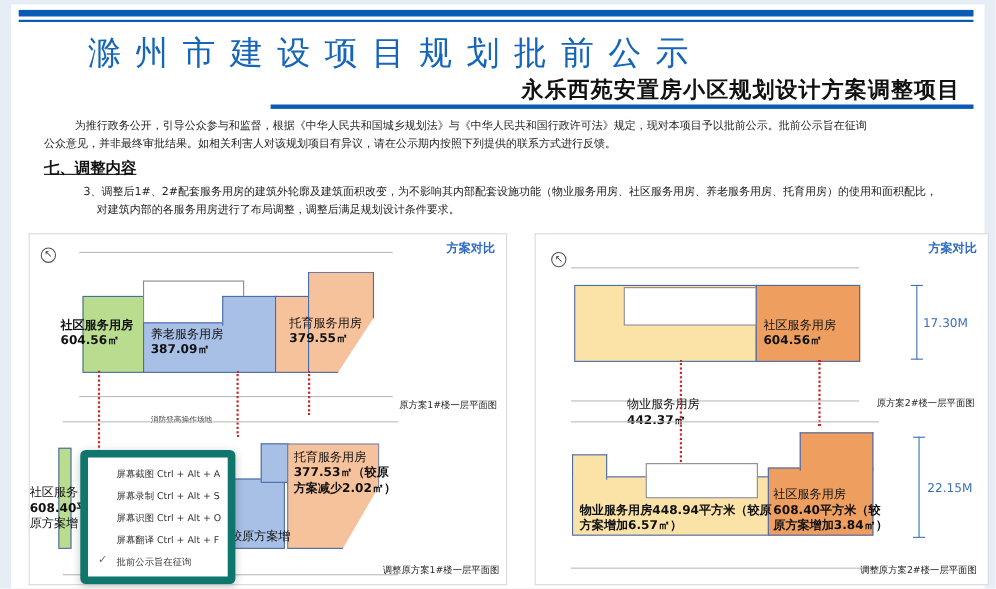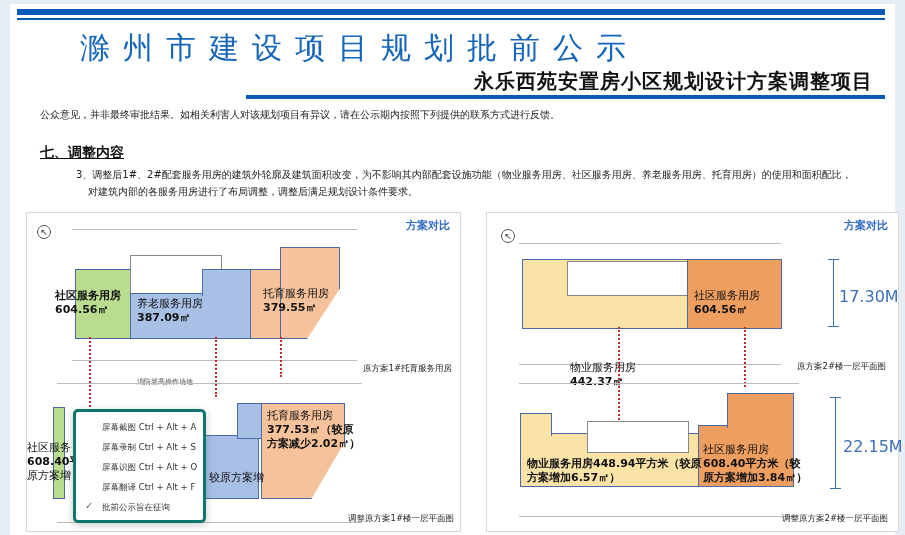--- a/index.html
+++ b/index.html
@@ -29,40 +29,41 @@
   .orange { background:#f6c29c; }
   .yellow { background:#fbe3a8; }
   .dorange { background:#ee9f60; }
   .core { position:absolute; background:#fff; border:1px solid #888; }
   .zl { position:absolute; font-size:11px; color:#111; line-height:14px; white-space:nowrap; font-weight:normal; }
   .zl b { font-weight:bold; }
   .dash { position:absolute; width:0; border-left:2px dotted #c62828; }
   .dim { position:absolute; width:0; border-left:1.5px solid #3d6fb8; }
   .dim::before, .dim::after { content:""; position:absolute; left:-6px; width:11px; height:0; border-top:1.5px solid #3d6fb8; }
   .dim::before { top:0; } .dim::after { bottom:0; }
-  .dimlabel { position:absolute; color:#3d6fb8; font-size:16px; }
+  .dimlabel { position:absolute; color:#3d6fb8; font-size:11px; }
   .small-label { position:absolute; font-size:7px; color:#444; white-space:nowrap; }
 
-  .ctxmenu { position:absolute; left:73px; top:409px; width:127px; height:108px; background:#ffffff; border-radius:5px; box-shadow:0 2px 8px rgba(0,0,0,0.22); border:3px solid #0f766e; }
+  .ctxmenu { position:absolute; left:73px; top:409px; width:127px; height:108px; background:#ffffff; border-radius:5px; box-shadow:0 2px 8px rgba(0,0,0,0.22); border:7px solid #0f766e; }
   .ctx-item { position:absolute; left:0; width:127px; height:19px; font-size:8.5px; color:#333; }
   .ctx-item .lbl { position:absolute; left:26px; top:4px; white-space:nowrap; }
   .ctx-item .chk { position:absolute; left:9px; top:2px; font-size:10px; color:#666; }
   .north { position:absolute; width:12px; height:12px; border:1px solid #555; border-radius:50%; font-size:9px; text-align:center; line-height:12px; color:#333; }
 </style>
 </head>
 <body>
 
 <div class="page">
   <div class="bar-top"></div>
   <div class="bar-top2"></div>
   <div class="title">滁州市建设项目规划批前公示</div>
   <div class="subtitle">永乐西苑安置房小区规划设计方案调整项目</div>
   <div class="bar-sub"></div>
 
   <div class="para">
+    <span class="l1">为推行政务公开，引导公众参与和监督，根据《中华人民共和国城乡规划法》与《中华人民共和国行政许可法》规定，现对本项目予以批前公示。批前公示旨在征询</span>
     <span class="l2">公众意见，并非最终审批结果。如相关利害人对该规划项目有异议，请在公示期内按照下列提供的联系方式进行反馈。</span>
   </div>
 
   <div class="heading">七、调整内容</div>
   <div class="item">
     <span>3、调整后1#、2#配套服务用房的建筑外轮廓及建筑面积改变，为不影响其内部配套设施功能（物业服务用房、社区服务用房、养老服务用房、托育用房）的使用和面积配比，</span>
     <span class="l2">对建筑内部的各服务用房进行了布局调整，调整后满足规划设计条件要求。</span>
   </div>
 
   <div class="panel panel-left">
@@ -79,37 +80,37 @@
 
     <div class="zl" style="left:28px;top:76px;">
       <b>社区服务用房</b><br><b>604.56㎡</b>
     </div>
     <div class="zl" style="left:110px;top:84px;">
       <span>养老服务用房</span><br><b>387.09㎡</b>
     </div>
     <div class="zl" style="left:236px;top:74px;">
       <span>托育服务用房</span><br><b>379.55㎡</b>
     </div>
-    <div class="caption" style="right:8px;top:150px;">原方案1#托育服务用房</div>
+    <div class="caption" style="right:8px;top:150px;">原方案1#楼一层平面图</div>
 
     <div class="dash" style="left:62px;top:124px;height:82px;"></div>
     <div class="dash" style="left:188px;top:124px;height:60px;"></div>
     <div class="dash" style="left:253px;top:124px;height:40px;"></div>
 
     <div class="small-label" style="left:110px;top:164px;">消防登高操作场地</div>
     <div class="grid" style="left:30px;top:170px;width:305px;height:138px;"></div>
     <div class="zone green" style="left:26px;top:194px;width:10px;height:90px;"></div>
     <div class="zone blue" style="left:176px;top:222px;width:54px;height:62px;"></div>
     <div class="zone blue" style="left:210px;top:190px;width:24px;height:34px;"></div>
     <div class="zone orange" style="left:234px;top:190px;width:82px;height:94px;clip-path:polygon(0 0,100% 0,100% 40%,60% 100%,0 100%);"></div>
 
     <div class="zl" style="left:0px;top:228px;">
       <span>社区服务</span><br><b>608.40平</b><br><span>原方案增</span>
     </div>
-    <div class="zl" style="left:182px;top:258px;">较原方案增</div>
+    <div class="zl" style="left:182px;top:268px;">较原方案增</div>
     <div class="zl" style="left:240px;top:196px;">
       <span>托育服务用房</span><br><b>377.53㎡（较原</b><br><b>方案减少2.02㎡）</b>
     </div>
     <div class="caption" style="right:6px;top:300px;margin-left:22px;">调整原方案1#楼一层平面图</div>
   </div>
 
   <div class="panel panel-right">
     <div class="cmp">方案对比</div>
     <div class="north" style="left:14px;top:16px;">↖</div>
 

